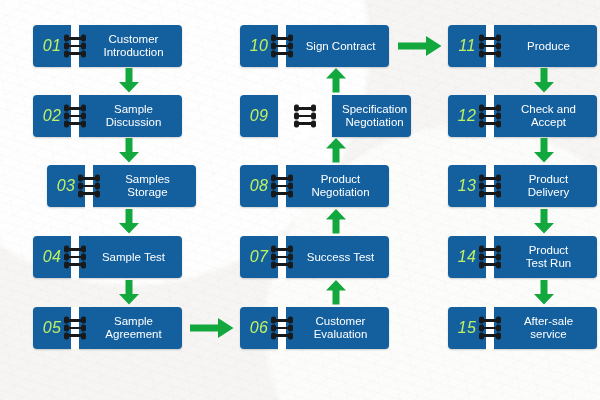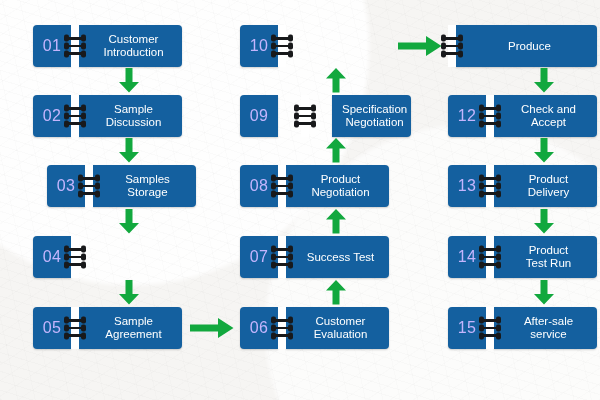--- a/index.html
+++ b/index.html
@@ -25,24 +25,25 @@
   .node{
     position:absolute;
     width:149px;height:42px;
     display:flex;align-items:stretch;
   }
   .node .num{
     width:38px;flex:0 0 38px;
     background:#14609f;
     border-radius:4px 0 0 4px;
     display:flex;align-items:center;justify-content:center;
-    color:#c4b5fd;
+    color:#bef264;
     font-size:16px;
     letter-spacing:.3px;
     box-shadow:0 1px 2px rgba(0,0,0,.18);
+    font-style:italic;
   }
   .node .gap{
     width:8px;flex:0 0 8px;
     background:#ffffff;
     position:relative;
   }
   .node .body{
     flex:1 1 auto;
     background:#14609f;
     border-radius:0 4px 4px 0;
@@ -142,20 +143,25 @@
 
 <div class="node" style="left:33px;top:236px;">
   <div class="num">04</div>
   <div class="gap">
     <div class="hinge">
         <div class="bar"></div>
         <div class="bar"></div>
         <div class="bar"></div>
       </div>
   </div>
+  <div class="body">
+    <div>
+        <span>Sample Test</span>
+      </div>
+  </div>
 </div>
 
 <div class="node" style="left:33px;top:307px;">
   <div class="num">05</div>
   <div class="gap">
     <div class="hinge">
         <div class="bar"></div>
         <div class="bar"></div>
         <div class="bar"></div>
       </div>
@@ -170,20 +176,25 @@
 
 <div class="node" style="left:240px;top:25px;">
   <div class="num">10</div>
   <div class="gap">
     <div class="hinge">
         <div class="bar"></div>
         <div class="bar"></div>
         <div class="bar"></div>
       </div>
   </div>
+  <div class="body">
+    <div>
+        <span>Sign Contract</span>
+      </div>
+  </div>
 </div>
 
 <div class="node" style="left:240px;top:95px;gap:23px;">
   <div class="num">09</div>
   <div class="gap">
     <div class="hinge">
         <div class="bar"></div>
         <div class="bar"></div>
         <div class="bar"></div>
       </div>
@@ -240,20 +251,21 @@
   </div>
   <div class="body">
     <div>
         <span>Customer</span>
         <span>Evaluation</span>
       </div>
   </div>
 </div>
 
 <div class="node" style="left:448px;top:25px;">
+  <div class="num">11</div>
   <div class="gap">
     <div class="hinge">
         <div class="bar"></div>
         <div class="bar"></div>
         <div class="bar"></div>
       </div>
   </div>
   <div class="body">
     <div>
         <span>Produce</span>

